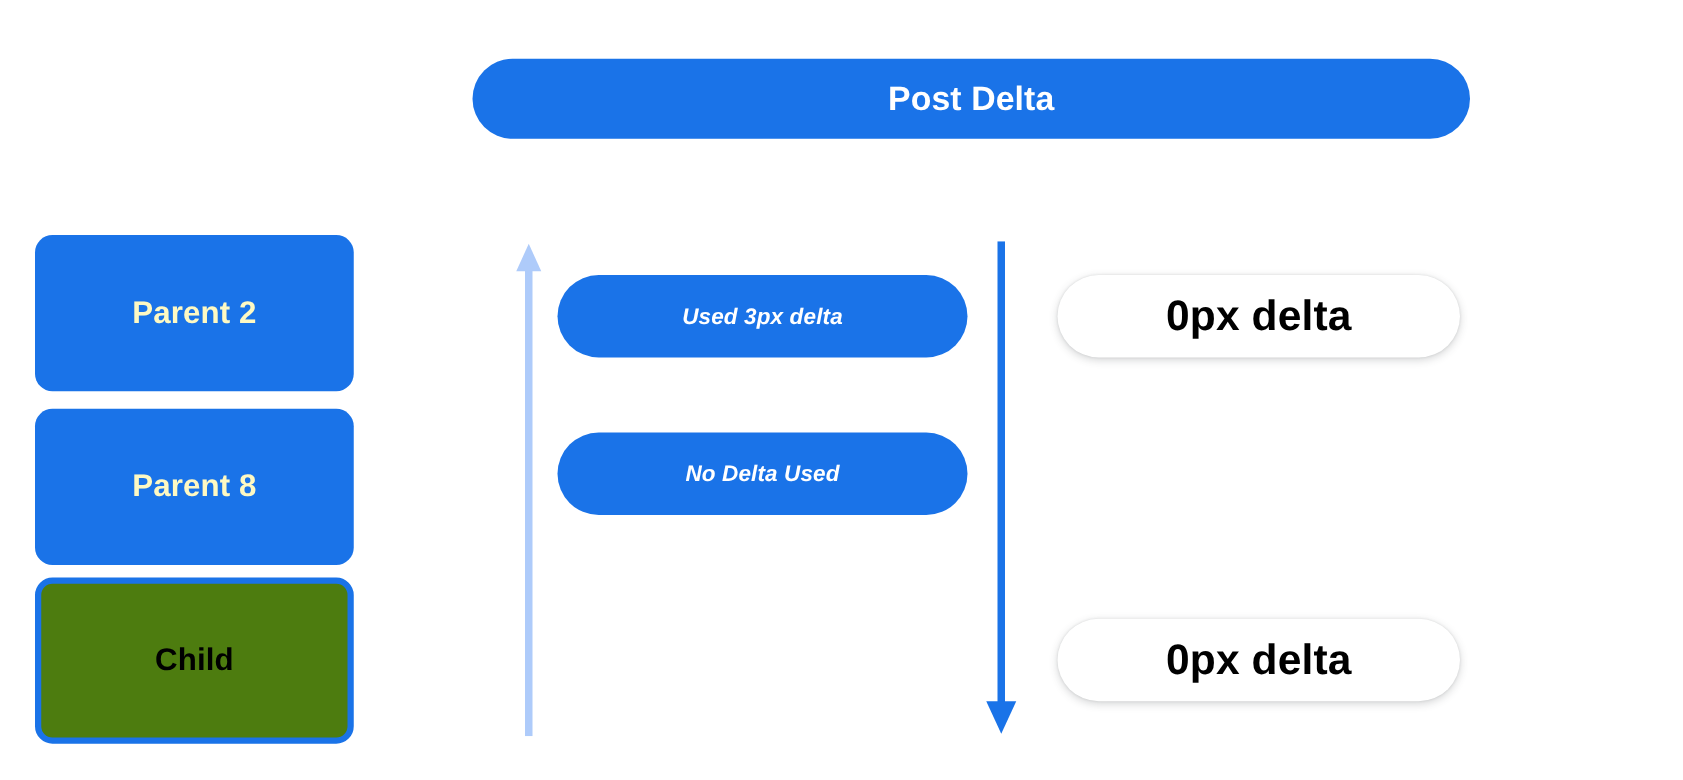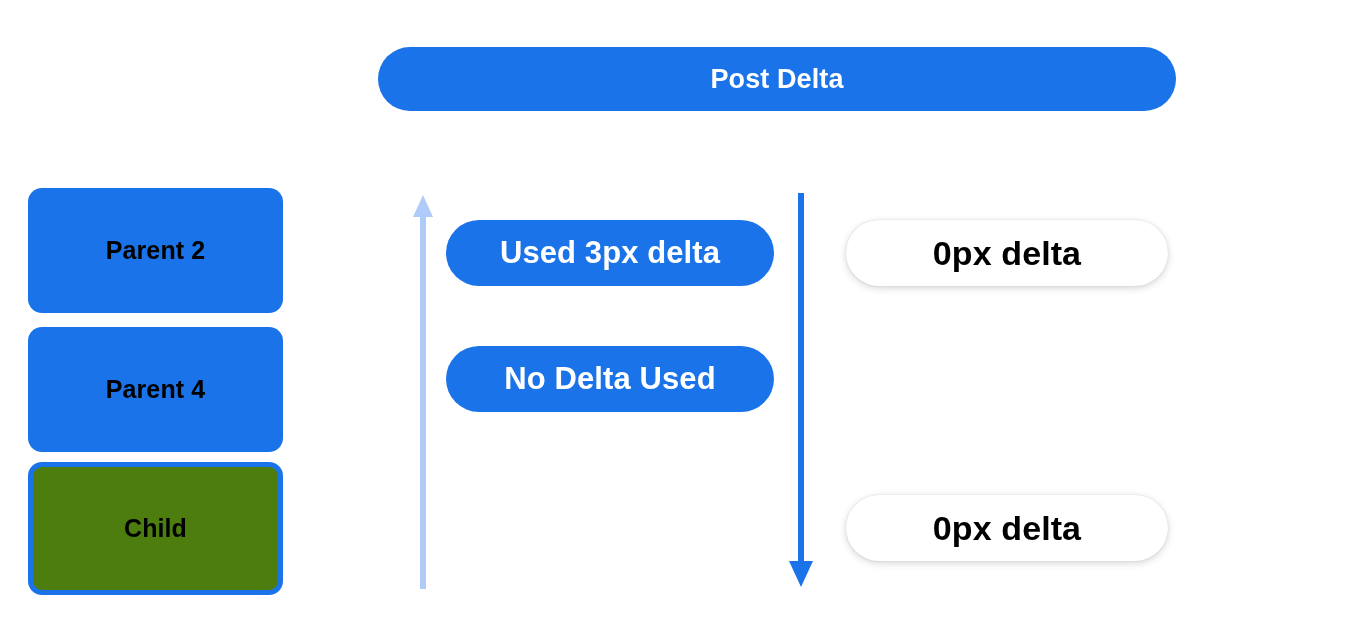--- a/index.html
+++ b/index.html
@@ -56,21 +56,21 @@
   }
   .stack-box.outlined {
     background: #4d7c0f;
     border: 5px solid #1a73e8;
   }
   .stack-label {
     font-size: 25px;
     font-weight: bold;
     letter-spacing: 0.1px;
   }
-  .stack-box.filled .stack-label { color: #000000; }
+  .stack-box.filled .stack-label { color: #fef9c3; }
   .stack-box.outlined .stack-label { color: #000000; font-weight: bold; }
 
   #box-parent2 { top: 188px; height: 125px; }
   #box-parent1 { top: 327px; height: 125px; }
   #box-child   { top: 462px; height: 133px; }
 
   
   .arrow {
     position: absolute;
     top: 193px;
@@ -87,23 +87,24 @@
     width: 328px;
     height: 66px;
     background: #1a73e8;
     border-radius: 33px;
     display: flex;
     align-items: center;
     justify-content: center;
   }
   .pill-blue .pill-label {
     color: #ffffff;
-    font-size: 31px;
+    font-size: 18px;
     font-weight: bold;
     letter-spacing: 0.1px;
+    font-style: italic;
   }
   #pill-used-delta { top: 220px; }
   #pill-no-delta   { top: 346px; }
 
   
   .pill-white {
     position: absolute;
     left: 846px;
     width: 322px;
     height: 66px;
@@ -130,21 +131,21 @@
 
   <div class="banner">
     <span class="banner-label">Post Delta</span>
   </div>
 
   <div class="stack-box filled" id="box-parent2">
     <span class="stack-label">Parent 2</span>
   </div>
 
   <div class="stack-box filled" id="box-parent1">
-    <span class="stack-label">Parent 4</span>
+    <span class="stack-label">Parent 8</span>
   </div>
 
   <div class="stack-box outlined" id="box-child">
     <span class="stack-label">Child</span>
   </div>
 
   <svg class="arrow" id="arrow-up" viewBox="0 0 26 396">
     <polygon points="13,2 23,24 3,24" fill="#aecbfa"></polygon>
     <rect x="10" y="20" width="6" height="376" fill="#aecbfa"></rect>
   </svg>

